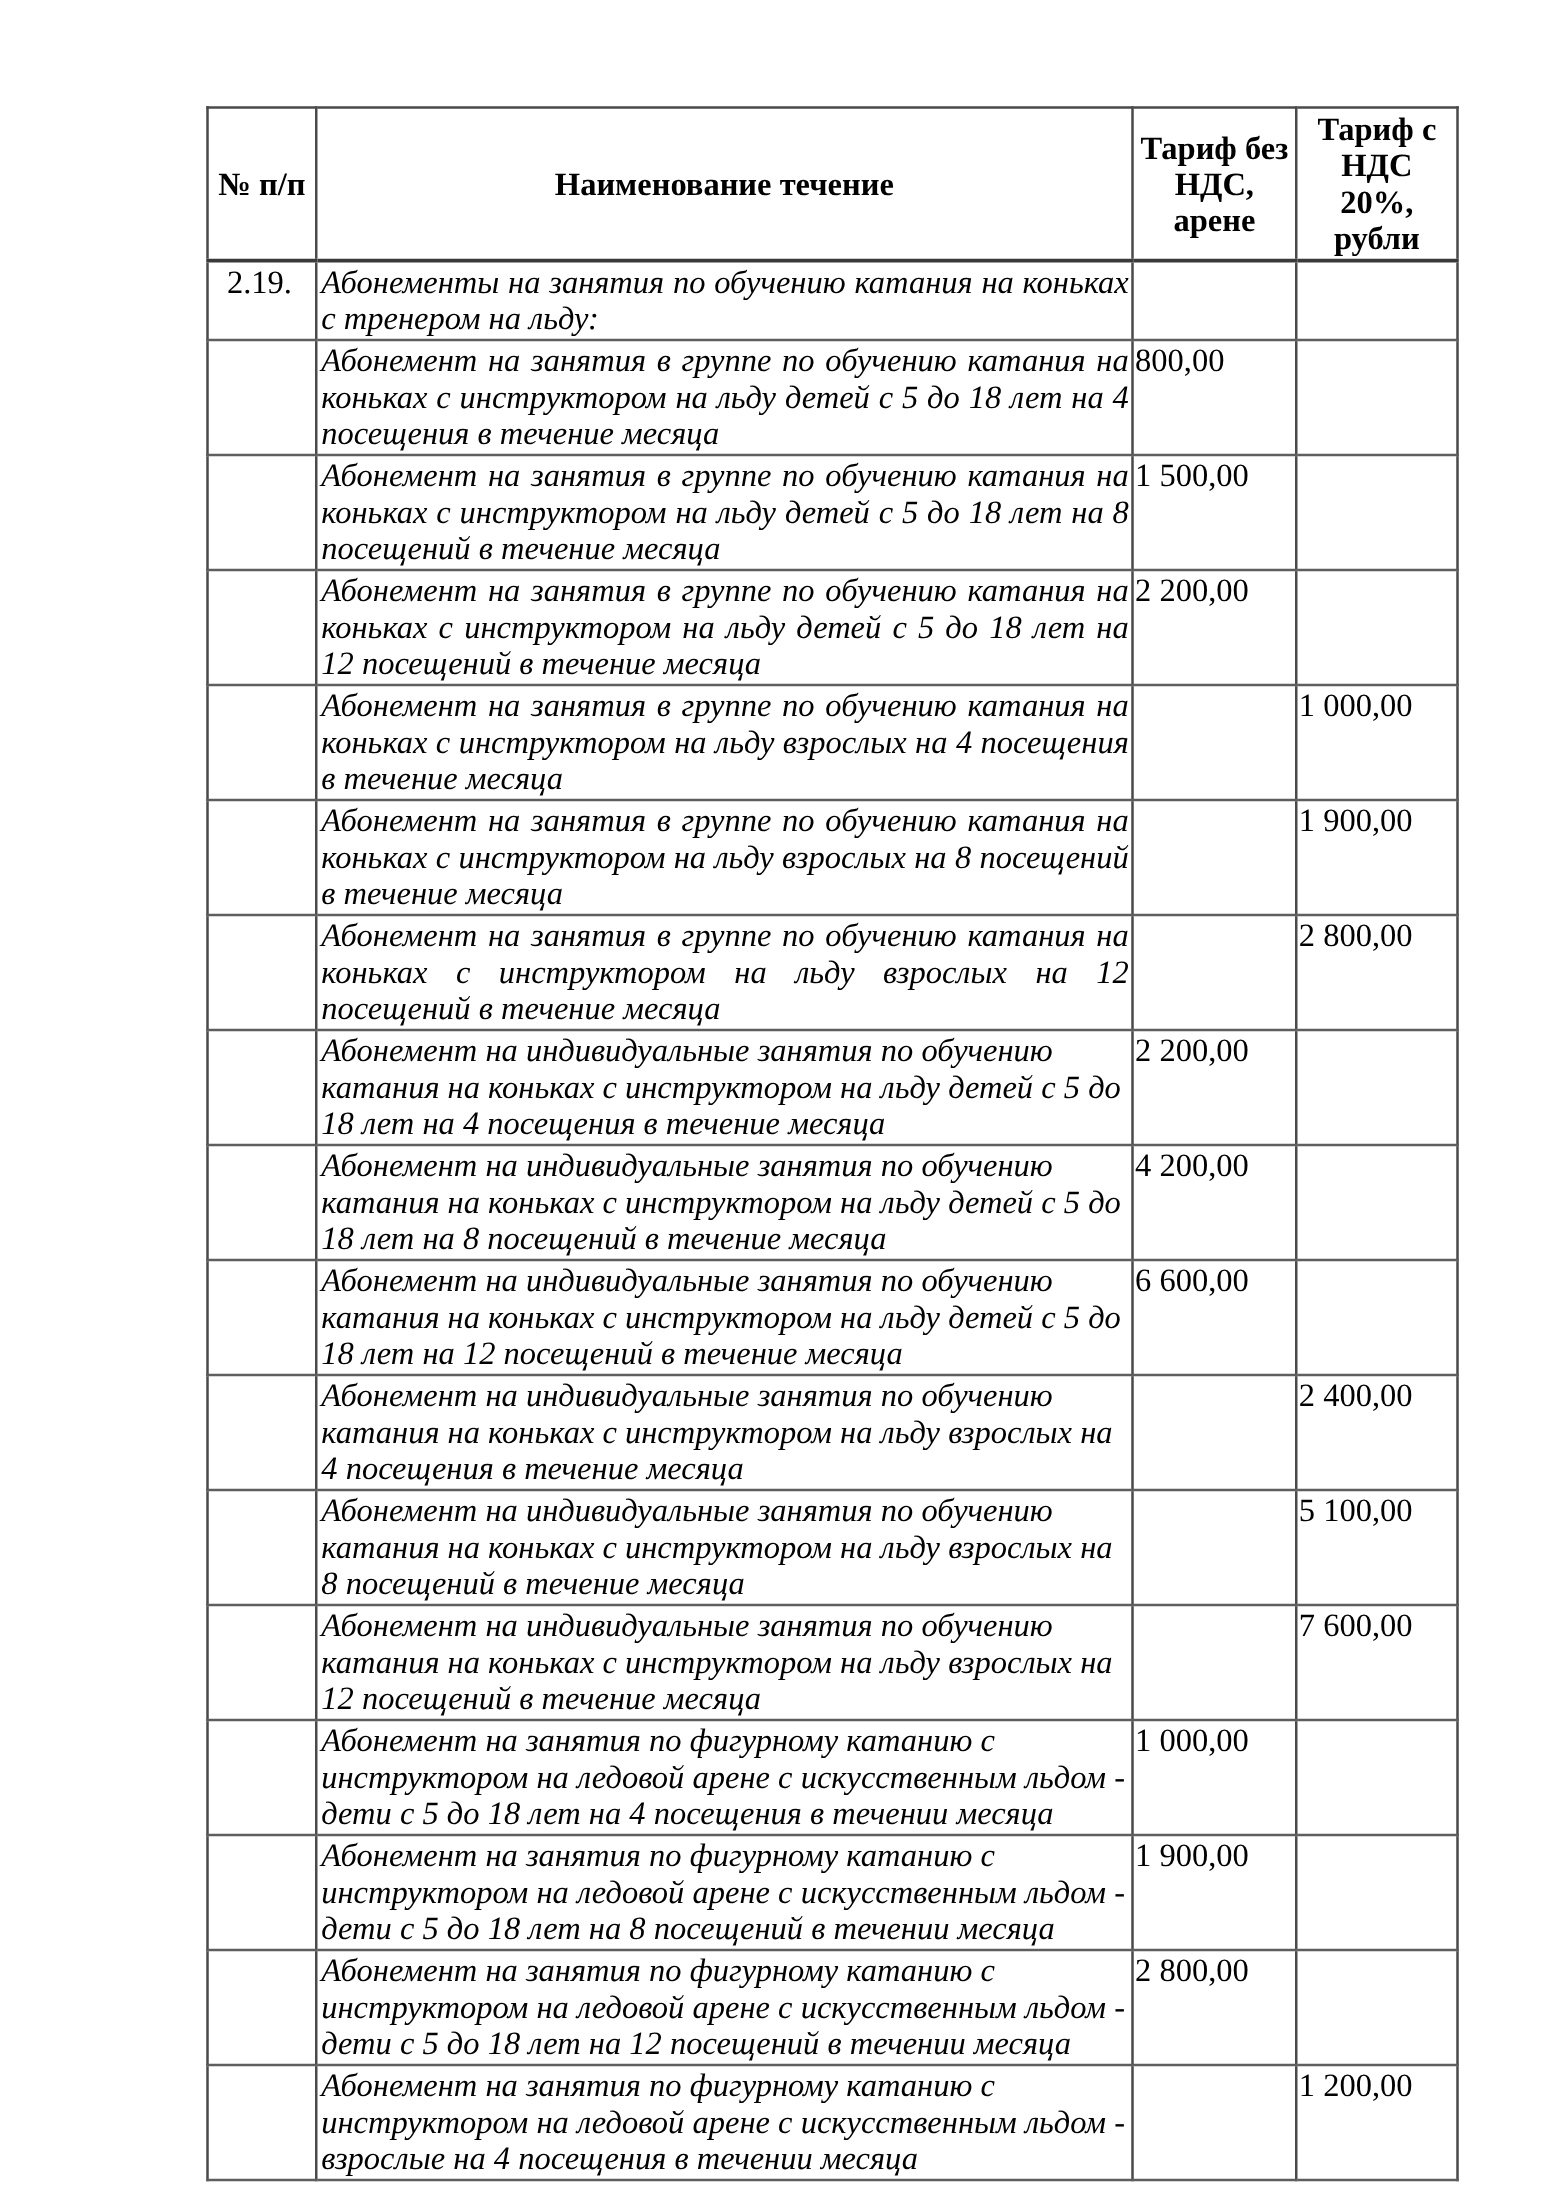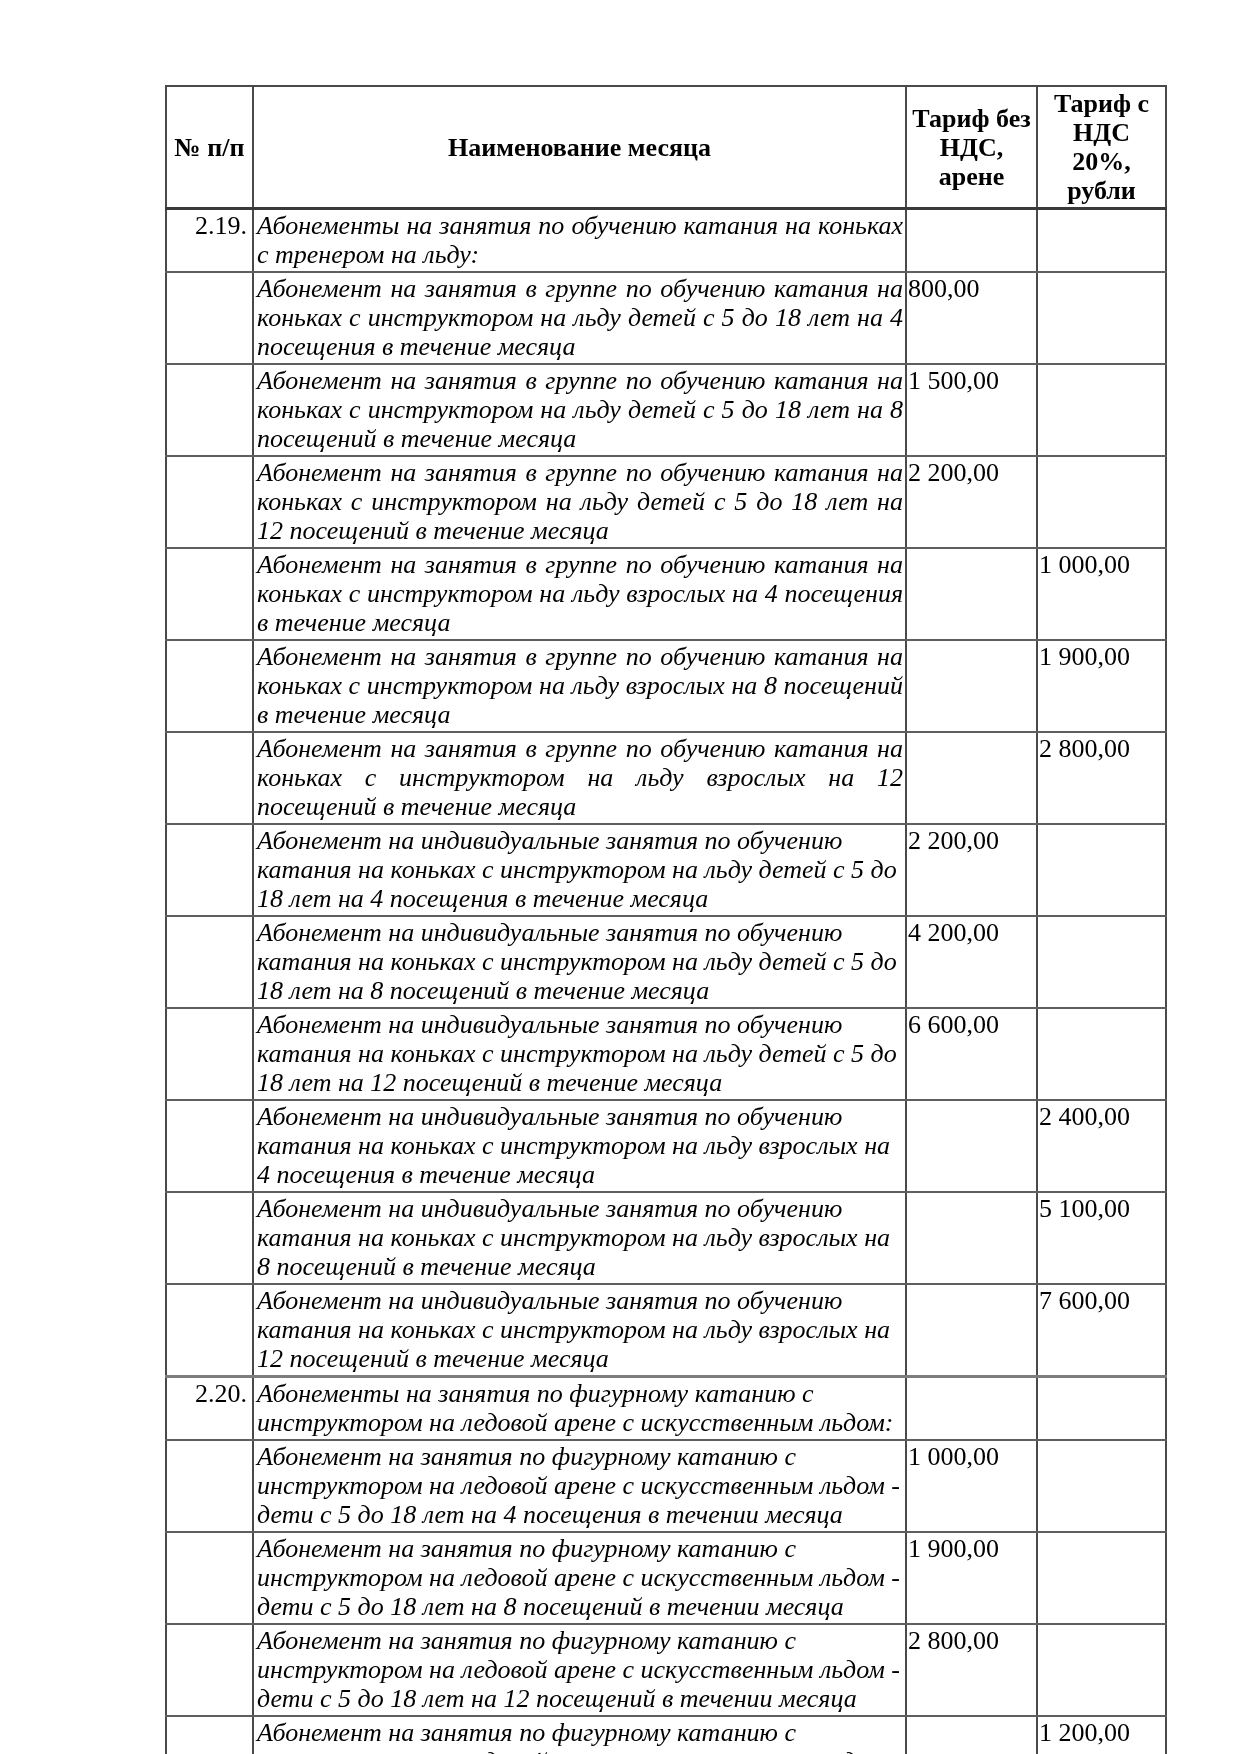--- a/index.html
+++ b/index.html
@@ -48,21 +48,21 @@
   tbody td {
     border-top: 2px solid #5e5e5e;
     border-bottom: 2px solid #5e5e5e;
     padding-top: 1px;
     padding-bottom: 2px;
   }
   tbody tr.section-start td {
     border-top: 3px solid #7d7d7d;
   }
   td.num {
-    text-align: right;
+    text-align: center;
     padding-right: 5px;
   }
   td.name {
     text-align: left;
     padding-left: 3px;
     padding-right: 2px;
     font-style: italic;
   }
   td.name.justify {
     text-align: justify;
@@ -79,21 +79,21 @@
   <table class="tariff">
     <colgroup>
       <col class="c-num">
       <col class="c-name">
       <col class="c-novat">
       <col class="c-vat">
     </colgroup>
     <thead>
       <tr>
         <th>№ п/п</th>
-        <th>Наименование месяца</th>
+        <th>Наименование течение</th>
         <th>Тариф без
 НДС,
 арене</th>
         <th>Тариф с
 НДС
 20%,
 рубли</th>
       </tr>
     </thead>
     <tbody>
@@ -168,26 +168,20 @@
           <td class="name">Абонемент на индивидуальные занятия по обучению катания на коньках с инструктором на льду взрослых на 8 посещений в течение месяца</td>
           <td class="price"></td>
           <td class="price">5 100,00</td>
         </tr>
         <tr>
           <td class="num"></td>
           <td class="name">Абонемент на индивидуальные занятия по обучению катания на коньках с инструктором на льду взрослых на 12 посещений в течение месяца</td>
           <td class="price"></td>
           <td class="price">7 600,00</td>
         </tr>
-        <tr class="section-start">
-          <td class="num">2.20.</td>
-          <td class="name">Абонементы на занятия по фигурному катанию с инструктором на ледовой арене с искусственным льдом:</td>
-          <td class="price"></td>
-          <td class="price"></td>
-        </tr>
         <tr>
           <td class="num"></td>
           <td class="name">Абонемент на занятия по фигурному катанию с инструктором на ледовой арене с искусственным льдом - дети с 5 до 18 лет на 4 посещения в течении месяца</td>
           <td class="price">1 000,00</td>
           <td class="price"></td>
         </tr>
         <tr>
           <td class="num"></td>
           <td class="name">Абонемент на занятия по фигурному катанию с инструктором на ледовой арене с искусственным льдом - дети с 5 до 18 лет на 8 посещений в течении месяца</td>
           <td class="price">1 900,00</td>

